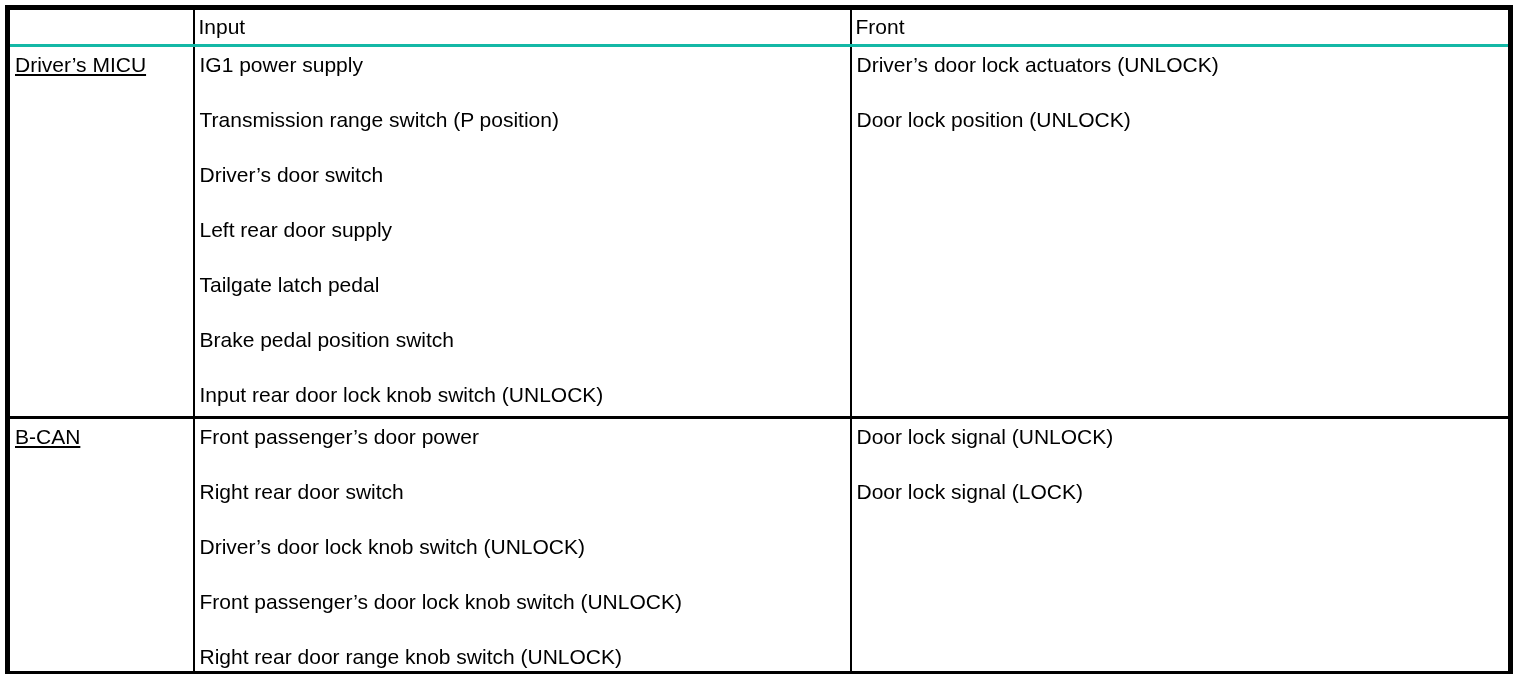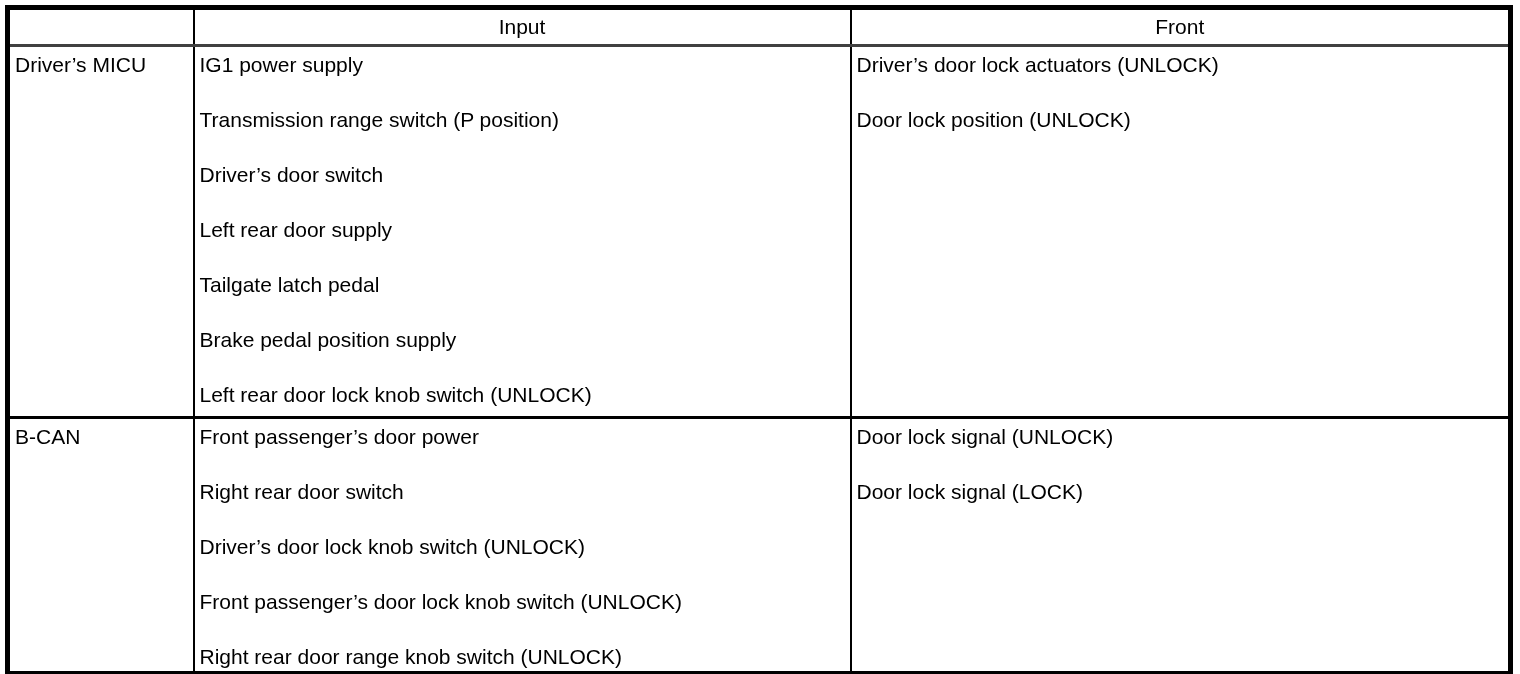--- a/index.html
+++ b/index.html
@@ -28,23 +28,23 @@
   .doc-table th,
   .doc-table td {
     border-left: 2px solid #000000;
     border-right: 2px solid #000000;
     vertical-align: top;
     overflow: hidden;
     text-align: left;
     font-weight: normal;
   }
   .doc-table thead th {
-    border-bottom: 3px solid #404040;
+    border-bottom: 3px solid #14b8a6;
     height: 30px;
-    text-align: center;
+    text-align: left;
     vertical-align: middle;
     padding: 2px 4px;
     line-height: 26px;
   }
   .doc-table tbody tr.row-micu td {
     height: 362px;
     border-bottom: 3px solid #000000;
   }
   .doc-table tbody tr.row-bcan td {
     height: 245px;
@@ -55,20 +55,21 @@
   .doc-table p {
     margin: 0 0 33px 0;
     line-height: 22px;
     white-space: nowrap;
   }
   .doc-table p:last-child {
     margin-bottom: 0;
   }
   .source-cell p {
     margin: 0;
+    text-decoration: underline;
   }
 </style>
 </head>
 <body>
 
 <table class="doc-table">
   <colgroup>
     <col style="width:186px">
     <col style="width:657px">
     <col style="width:660px">
@@ -84,22 +85,22 @@
     <tr class="row-micu">
       <td class="source-cell">
         <p>Driver’s MICU</p>
       </td>
       <td>
         <p>IG1 power supply</p>
         <p>Transmission range switch (P position)</p>
         <p>Driver’s door switch</p>
         <p>Left rear door supply</p>
         <p>Tailgate latch pedal</p>
-        <p>Brake pedal position supply</p>
-        <p>Left rear door lock knob switch (UNLOCK)</p>
+        <p>Brake pedal position switch</p>
+        <p>Input rear door lock knob switch (UNLOCK)</p>
       </td>
       <td>
         <p>Driver’s door lock actuators (UNLOCK)</p>
         <p>Door lock position (UNLOCK)</p>
       </td>
     </tr>
     <tr class="row-bcan">
       <td class="source-cell">
         <p>B-CAN</p>
       </td>

